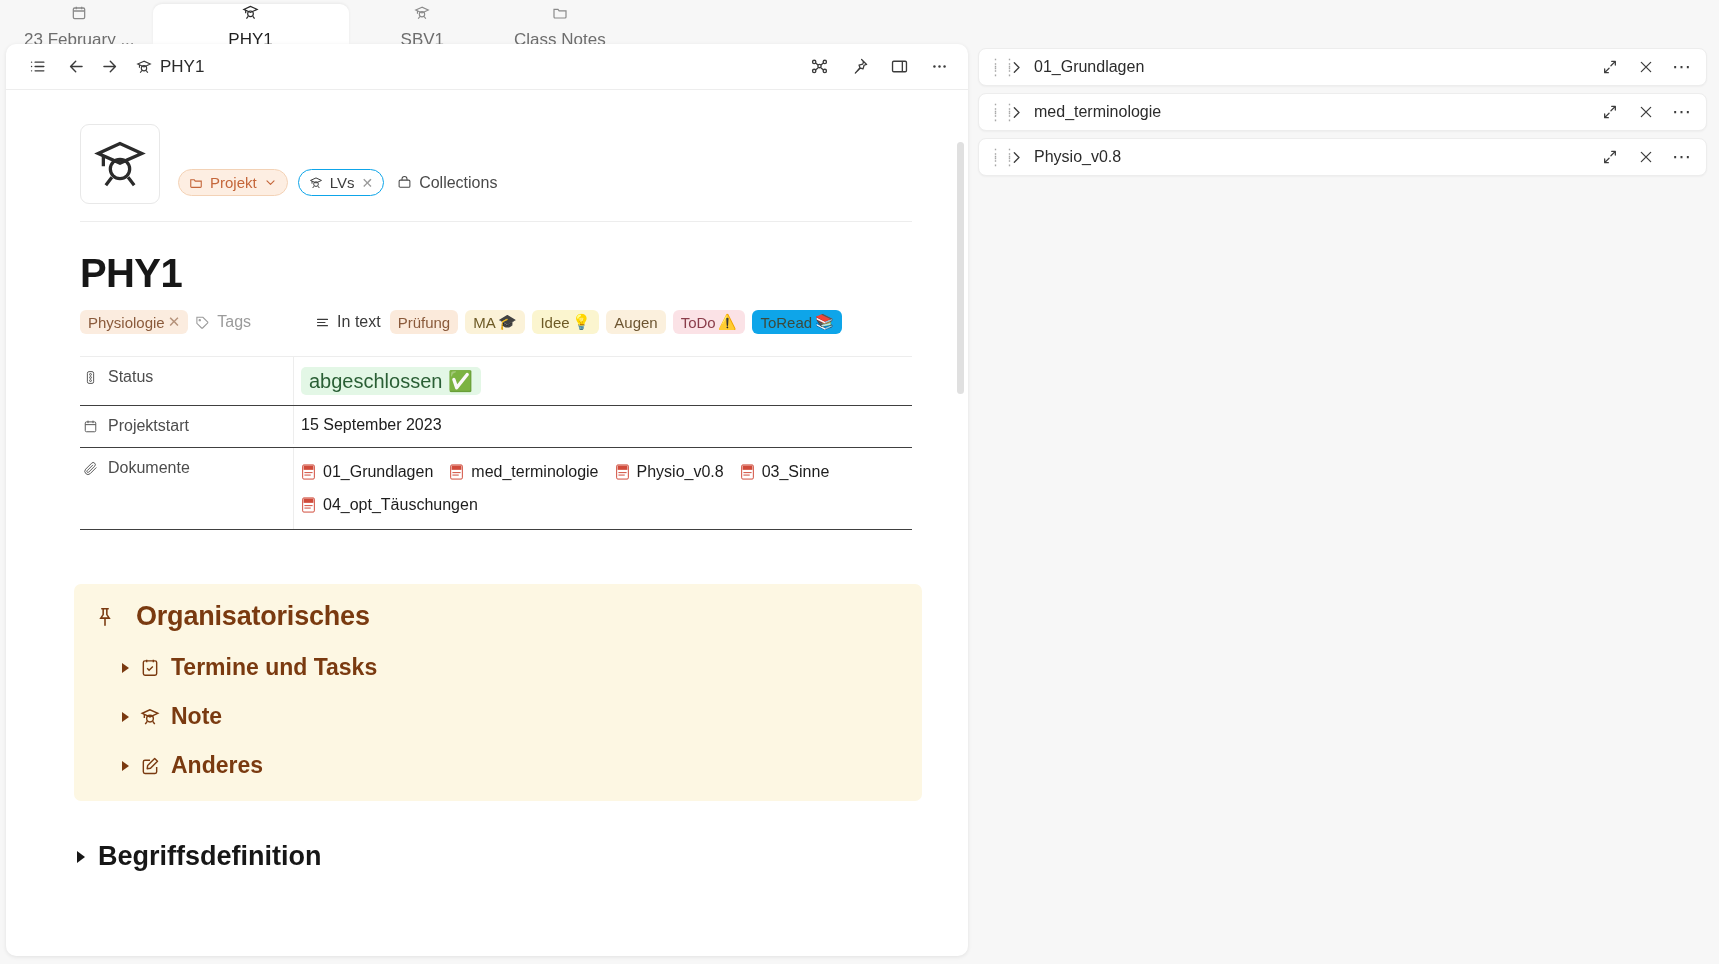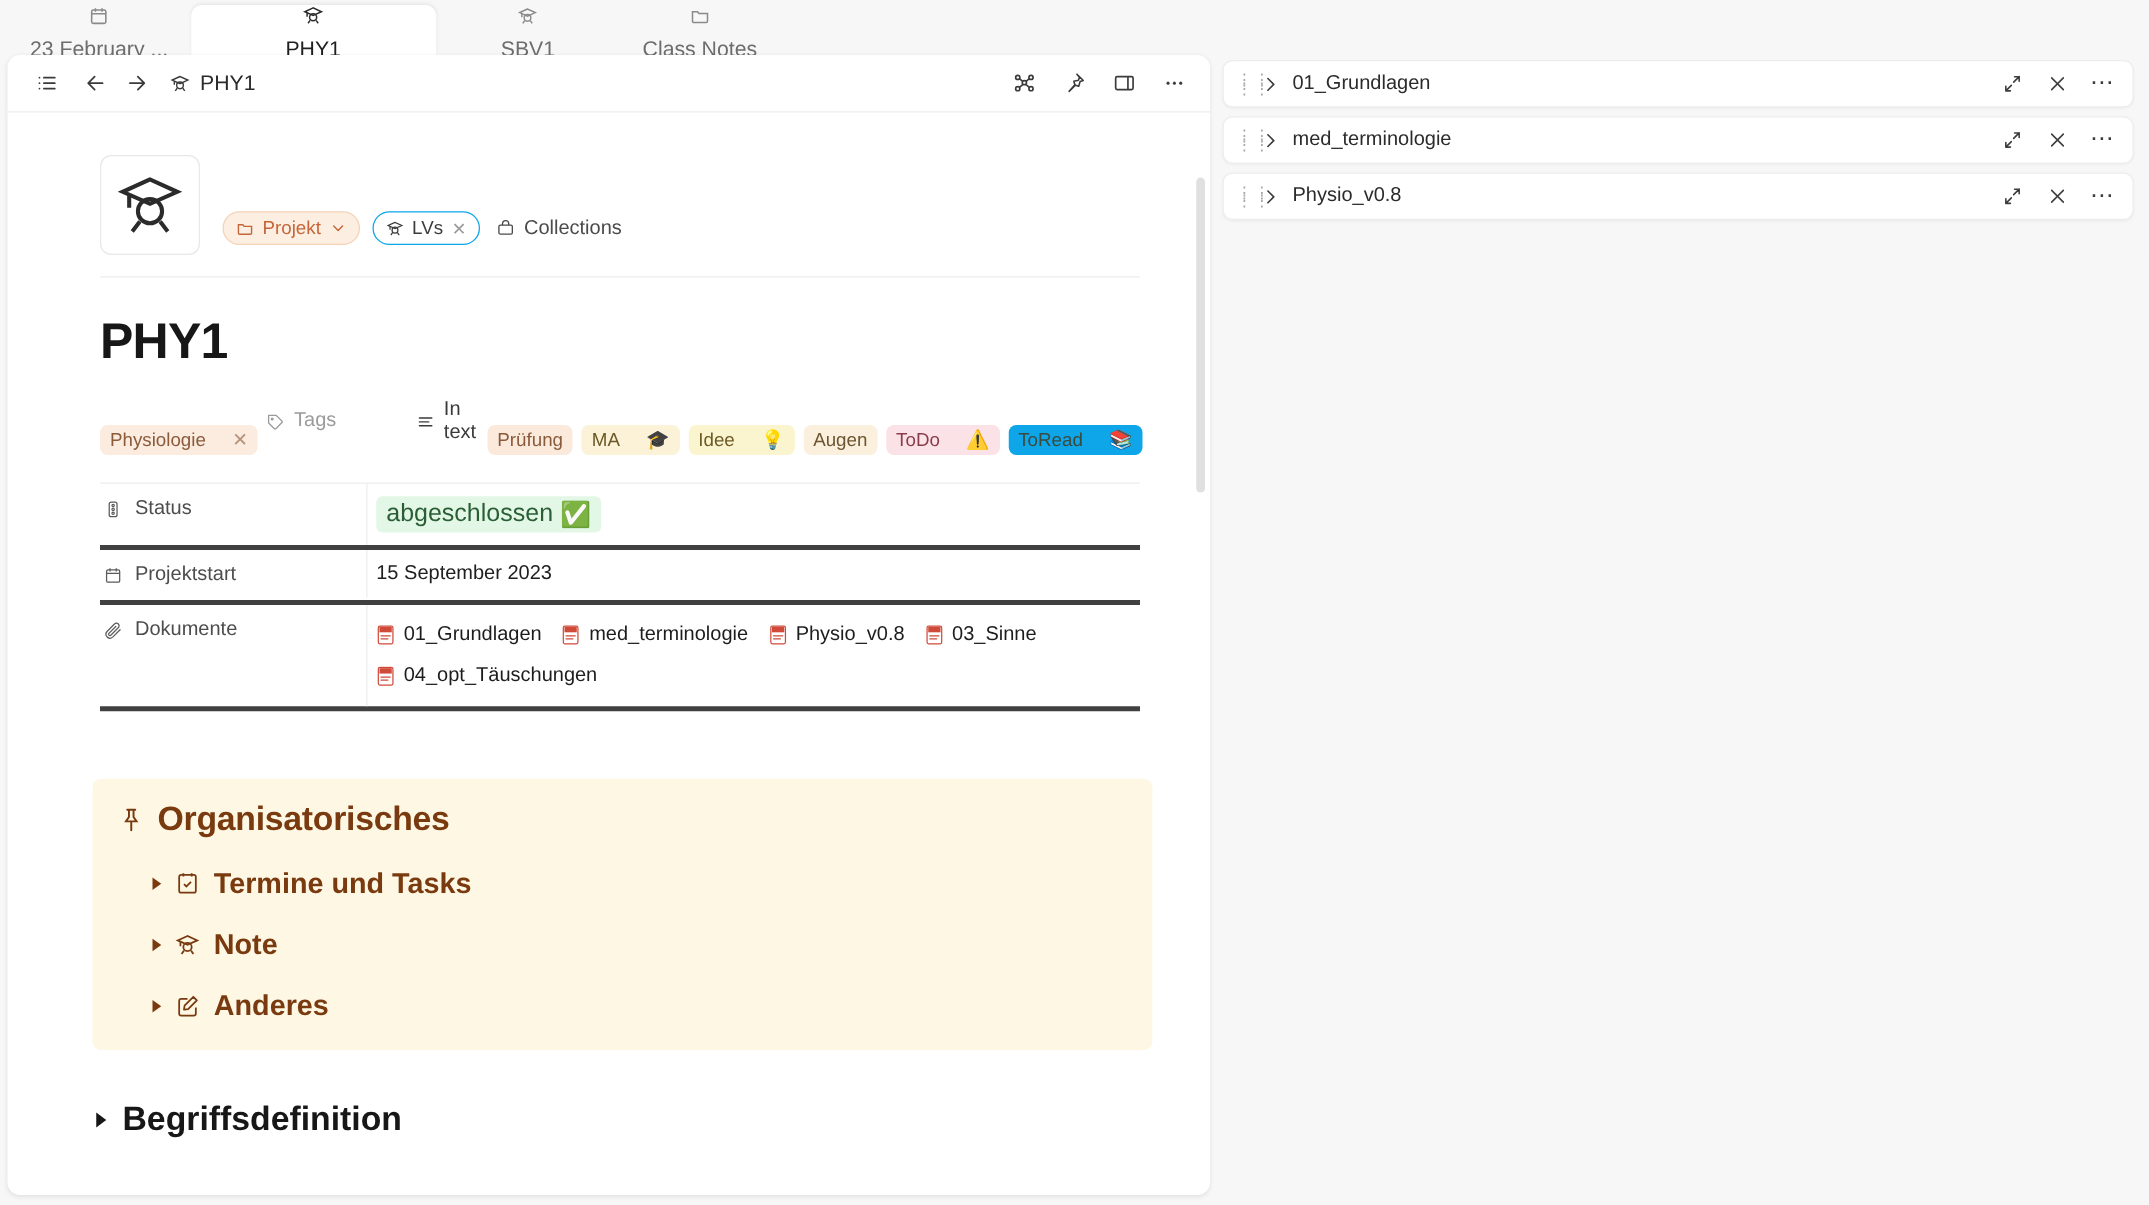--- a/index.html
+++ b/index.html
@@ -126,41 +126,40 @@
     font-weight: 700;
     letter-spacing: -0.6px;
     color: #171717;
     margin: 31px 0 0 0;
     line-height: 1;
   }
 
   
   #tagrow { display: flex; align-items: center; margin: 17px 0 0 0; gap: 0; flex-wrap: nowrap;}
   .tagpill {
-    display: inline-flex; align-items: center; gap: 21px;
+    display: inline-flex; align-items: center; gap: 3px;
     height: 24px; padding: 0 8px;
     border-radius: 6px;
     font-size: 15px;
     cursor: pointer;
     white-space: nowrap;
     margin-right: 7px;
-    margin-top: 30px;
   }
   #tags-placeholder {
     display: inline-flex; align-items: center; gap: 7px;
     color: #9b9b9b; font-size: 16px; margin-right: 7px; cursor: pointer;
   }
   #intext {
     display: inline-flex; align-items: center; gap: 7px;
     color: #3a3a3a; font-size: 16px; margin-left: 57px; margin-right: 9px;
   }
 
   
   #props { margin-top: 22px; }
-  .prow { display: flex; align-items: flex-start; border-bottom: 4px solid #404040; min-height: 42px; }
+  .prow { display: flex; align-items: flex-start; border-bottom: 1px solid #404040; min-height: 42px; }
   .prow:first-child { border-top: 1px solid #ededed; }
   .pkey {
     width: 213px; flex: 0 0 213px;
     display: flex; align-items: center; gap: 10px;
     color: #4d4d4d; font-size: 16px;
     padding: 11px 0 11px 3px;
   }
   .pval { flex: 1 1 auto; padding: 10px 0 10px 7px; border-left: 1px solid #ededed; font-size: 16px; color: #202020; }
   .statusbadge {
     display: inline-flex; align-items: center; gap: 6px;
@@ -172,21 +171,21 @@
 
   
   #callout {
     margin: 54px 0 0 -6px;
     background: #fdf7e3;
     border-radius: 7px;
     padding: 17px 20px 22px 20px;
     width: 848px;
   }
   #callout-title {
-    display: flex; align-items: center; gap: 10px;
+    display: flex; align-items: center; gap: 20px;
     font-size: 27px; font-weight: 700; color: #7a3a10;
     letter-spacing: -0.2px;
   }
   .calloutitem {
     display: flex; align-items: center; gap: 11px;
     margin: 22px 0 0 28px;
     font-size: 23px; font-weight: 700; color: #7a3a10;
     cursor: pointer;
   }
   .tri { width: 0; height: 0; border-left: 7px solid currentColor; border-top: 5px solid transparent; border-bottom: 5px solid transparent; flex:0 0 auto;}

